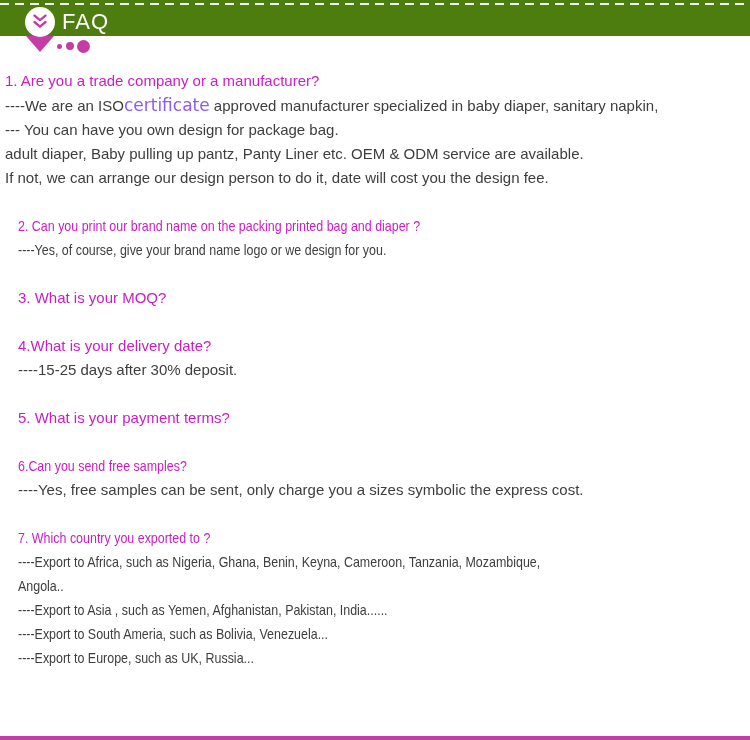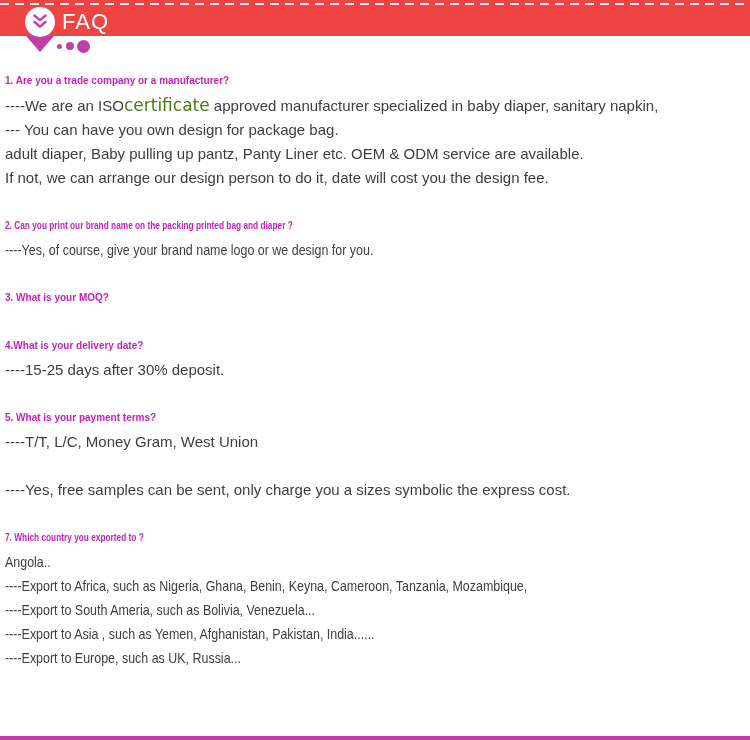--- a/index.html
+++ b/index.html
@@ -10,21 +10,21 @@
     background: #ffffff;
     overflow: hidden;
     font-family: "Liberation Sans", sans-serif;
     font-size: 15px;
     color: #3e3e3e;
   }
   
   .banner {
     position: relative;
     height: 36px;
-    background: #ef4444;
+    background: #4d7c0f;
   }
   .banner-dash {
     position: absolute;
     top: 3px; left: 0; right: 0; height: 2px;
     background: repeating-linear-gradient(90deg,
       rgba(255,255,255,0.92) 0px, rgba(255,255,255,0.92) 9px,
       rgba(255,255,255,0) 9px, rgba(255,255,255,0) 15px);
   }
   .badge {
     position: absolute;
@@ -52,38 +52,38 @@
     border-right: 14px solid transparent;
     border-top: 16px solid #c43da7;
   }
   .dot { position: absolute; border-radius: 50%; background: #c43da7; }
   .dot-1 { left: 57px; top: 44px; width: 5px;  height: 5px;  }
   .dot-2 { left: 66px; top: 42px; width: 8px;  height: 8px;  }
   .dot-3 { left: 77px; top: 40px; width: 13px; height: 13px; }
 
   
   .content { padding: 33px 6px 0 5px; }
-  .section + .section { margin-top: 24px; }
+  .section + .section { margin-top: 24px; margin-left: 13px; }
   .question {
-    font-weight: bold;
-    font-size: 10px;
+    font-weight: normal;
+    font-size: 15px;
     line-height: 24px;
     color: #c71fc0;
   }
   .aline { line-height: 24px; }
   .condensed {
     display: inline-block;
     transform: scaleX(0.83);
     transform-origin: 0 50%;
     white-space: nowrap;
   }
   .cert {
     font-family: "DejaVu Sans", sans-serif;
     font-size: 17px;
-    color: #4d7c0f;
+    color: #8b5cf6;
     margin-top: 32px;
   }
   .bottom-strip {
     position: absolute;
     left: 0; right: 0; bottom: 0;
     height: 4px;
     background: #c43da7;
   }
 </style>
 </head>
@@ -145,46 +145,46 @@
     </div>
     <div class="aline">
       <span>----15-25 days after 30% deposit.</span>
     </div>
   </div>
 
   <div class="section">
     <div class="question">
       <span>5. What is your payment terms?</span>
     </div>
-    <div class="aline">
-      <span>----T/T, L/C, Money Gram, West Union</span>
-    </div>
   </div>
 
   <div class="section">
+    <div class="question">
+      <span class="condensed">6.Can you send free samples?</span>
+    </div>
     <div class="aline">
       <span>----Yes, free samples can be sent, only charge you a sizes symbolic the express cost.</span>
     </div>
   </div>
 
   <div class="section">
     <div class="question">
       <span class="condensed">7. Which country you exported to ?</span>
     </div>
     <div class="aline">
+      <span class="condensed">----Export to Africa, such as Nigeria, Ghana, Benin, Keyna, Cameroon, Tanzania, Mozambique,</span>
+    </div>
+    <div class="aline">
       <span class="condensed">Angola..</span>
     </div>
     <div class="aline">
-      <span class="condensed">----Export to Africa, such as Nigeria, Ghana, Benin, Keyna, Cameroon, Tanzania, Mozambique,</span>
+      <span class="condensed">----Export to Asia , such as Yemen, Afghanistan, Pakistan, India......</span>
     </div>
     <div class="aline">
       <span class="condensed">----Export to South Ameria, such as Bolivia, Venezuela...</span>
-    </div>
-    <div class="aline">
-      <span class="condensed">----Export to Asia , such as Yemen, Afghanistan, Pakistan, India......</span>
     </div>
     <div class="aline">
       <span class="condensed">----Export to Europe, such as UK, Russia...</span>
     </div>
   </div>
 
 </div>
 
 <div class="bottom-strip"></div>
 

